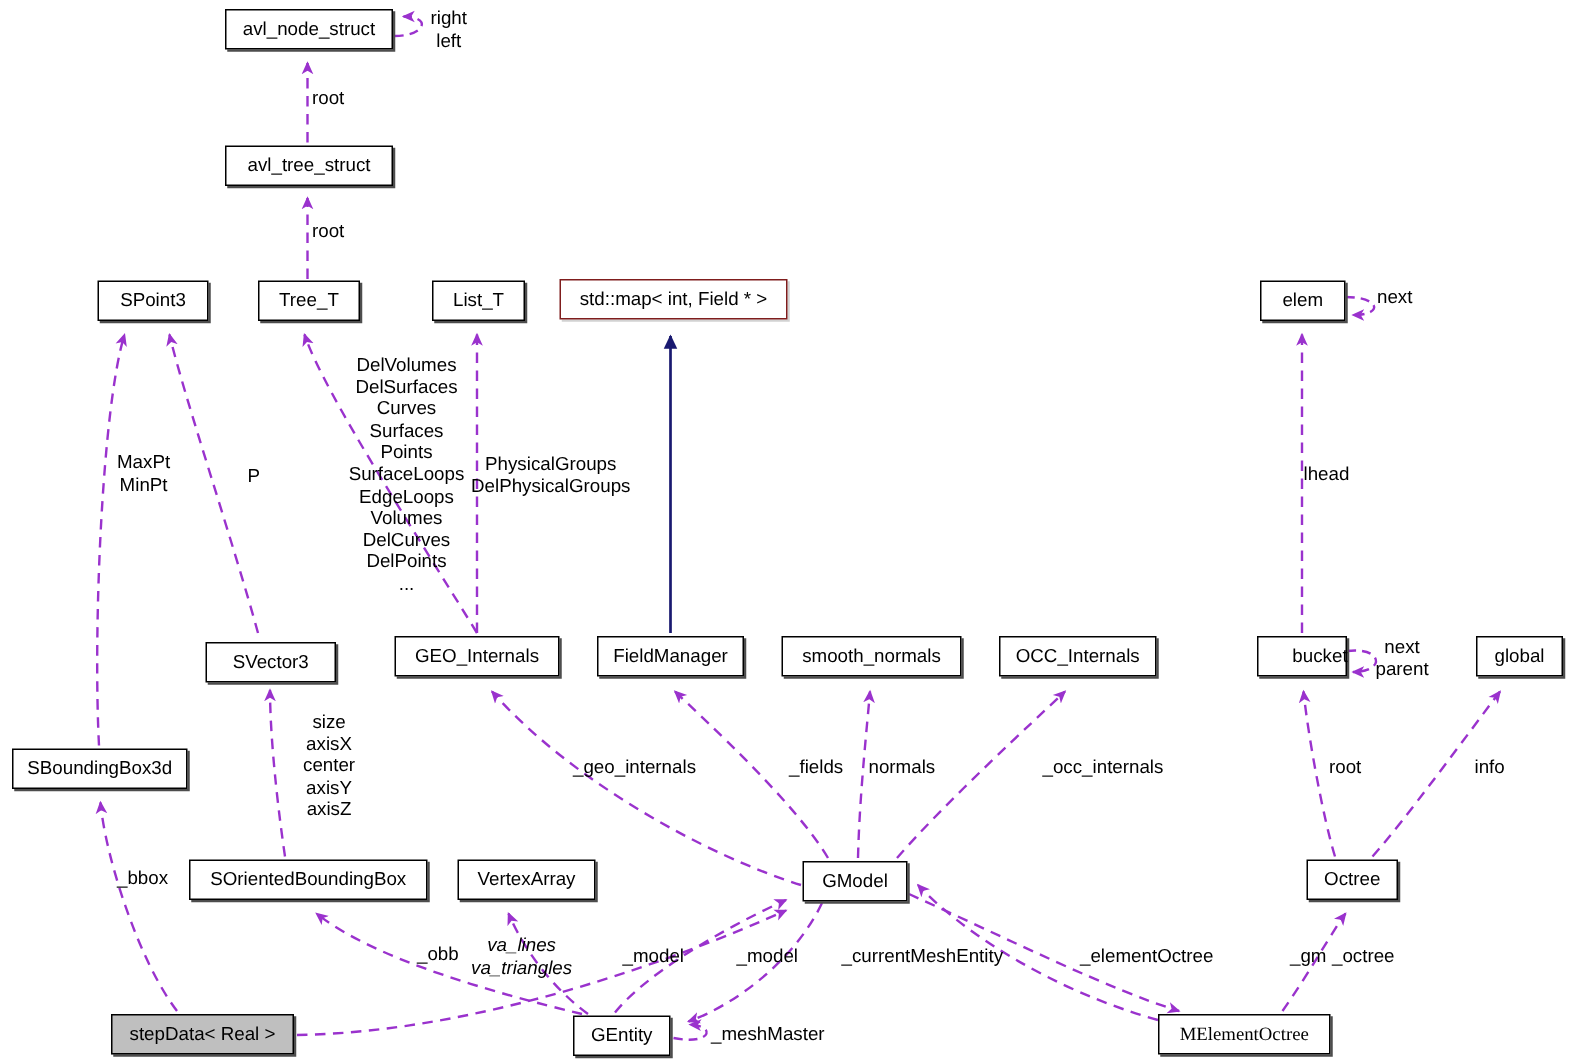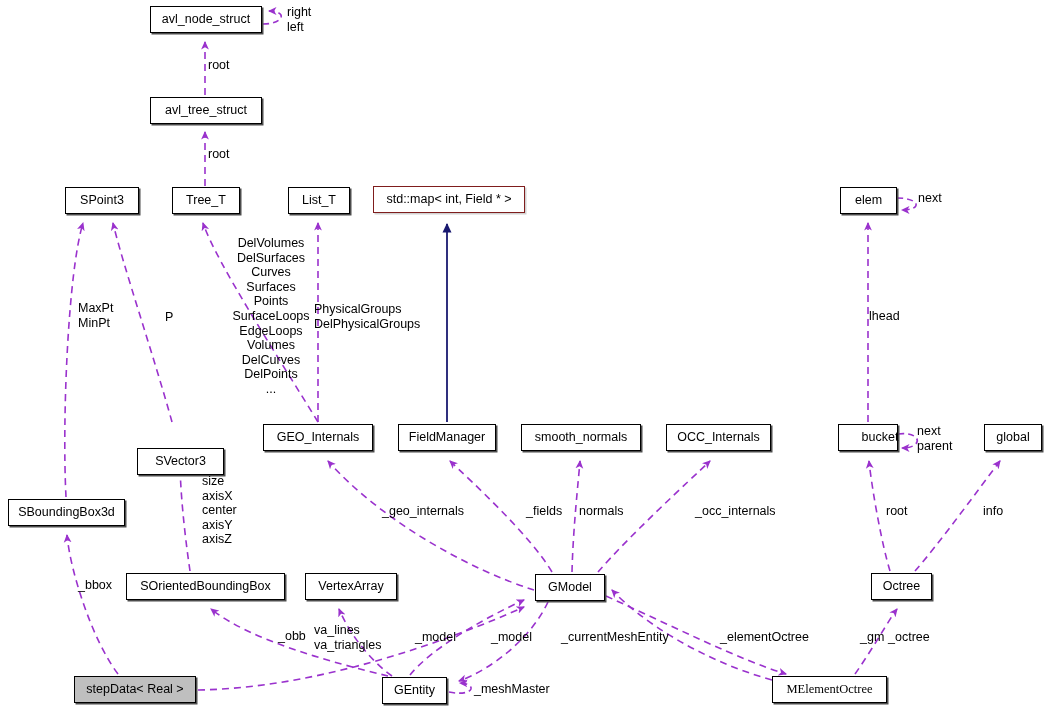--- a/index.html
+++ b/index.html
@@ -29,21 +29,21 @@
     box-shadow:1.5px 1.5px 0 0 #d2d2d2;
   }
   .edge-label{
     position:absolute;
     font-size:12.5px;
     color:#000000;
     line-height:14.6px;
     white-space:pre;
     text-align:center;
   }
-  .edge-label.left{text-align:left;}
+  .edge-label.left{text-align:center;}
 </style>
 </head>
 <body>
 
 <div id="canvas">
 
   <svg id="edges" viewBox="0 0 1046 709" xmlns="http://www.w3.org/2000/svg">
     <defs>
       <marker id="ah-purple" markerWidth="9" markerHeight="9" refX="7.5" refY="4.5" orient="auto" markerUnits="userSpaceOnUse">
         <path d="M0,0.6 L8.6,4.5 L0,8.4 L2.3,4.5 Z" fill="#9a32cd"></path>
@@ -117,21 +117,21 @@
   </svg>
 
   <div id="nodes">
       <div class="node" style="left: 150px; top: 6px; width: 112px; height: 27px;">avl_node_struct</div>
       <div class="node" style="left: 150px; top: 97px; width: 112px; height: 27px;">avl_tree_struct</div>
       <div class="node" style="left: 65px; top: 187px; width: 74px; height: 27px;">SPoint3</div>
       <div class="node" style="left: 172px; top: 187px; width: 68px; height: 27px;">Tree_T</div>
       <div class="node" style="left: 288px; top: 187px; width: 62px; height: 27px;">List_T</div>
       <div class="node light-border" style="left: 373px; top: 186px; width: 152px; height: 27px;">std::map&lt; int, Field * &gt;</div>
       <div class="node" style="left: 840px; top: 187px; width: 57px; height: 27px;">elem</div>
-      <div class="node" style="left: 137px; top: 448px; width: 87px; height: 27px;">SVector3</div>
+      <div class="node" style="left: 137px; top: 428px; width: 87px; height: 27px;">SVector3</div>
       <div class="node" style="left: 263px; top: 424px; width: 110px; height: 27px;">GEO_Internals</div>
       <div class="node" style="left: 398px; top: 424px; width: 98px; height: 27px;">FieldManager</div>
       <div class="node" style="left: 521px; top: 424px; width: 120px; height: 27px;">smooth_normals</div>
       <div class="node" style="left: 666px; top: 424px; width: 105px; height: 27px;">OCC_Internals</div>
       <div class="node" style="left: 838px; top: 424px; width: 60px; height: 27px; padding-left: 24px;">bucket</div>
       <div class="node" style="left: 984px; top: 424px; width: 58px; height: 27px;">global</div>
       <div class="node" style="left: 8px; top: 499px; width: 117px; height: 27px;">SBoundingBox3d</div>
       <div class="node" style="left: 126px; top: 573px; width: 159px; height: 27px;">SOrientedBoundingBox</div>
       <div class="node" style="left: 305px; top: 573px; width: 92px; height: 27px;">VertexArray</div>
       <div class="node" style="left: 535px; top: 574px; width: 70px; height: 27px;">GModel</div>
@@ -172,21 +172,21 @@
       <div class="edge-label left" style="left: 382px; top: 504px;">_geo_internals</div>
       <div class="edge-label left" style="left: 526px; top: 504px;">_fields</div>
       <div class="edge-label left" style="left: 579px; top: 504px;">normals</div>
       <div class="edge-label left" style="left: 695px; top: 504px;">_occ_internals</div>
       <div class="edge-label left" style="left: 886px; top: 504px;">root</div>
       <div class="edge-label left" style="left: 983px; top: 504px;">info</div>
       <div class="edge-label left" style="left: 917px; top: 424px;">next
 parent</div>
       <div class="edge-label left" style="left: 78px; top: 578px;">_bbox</div>
       <div class="edge-label left" style="left: 278px; top: 629px;">_obb</div>
-      <div class="edge-label left" style="left: 314px; top: 623px;">va_lines
+      <div class="edge-label left" style="left: 314px; top: 623px; font-style: italic;">va_lines
 va_triangles</div>
       <div class="edge-label left" style="left: 415px; top: 630px;">_model</div>
       <div class="edge-label left" style="left: 491px; top: 630px;">_model</div>
       <div class="edge-label left" style="left: 561px; top: 630px;">_currentMeshEntity</div>
       <div class="edge-label left" style="left: 720px; top: 630px;">_elementOctree</div>
       <div class="edge-label left" style="left: 860px; top: 630px;">_gm</div>
       <div class="edge-label left" style="left: 888px; top: 630px;">_octree</div>
       <div class="edge-label left" style="left: 474px; top: 682px;">_meshMaster</div>
     </div>
 

